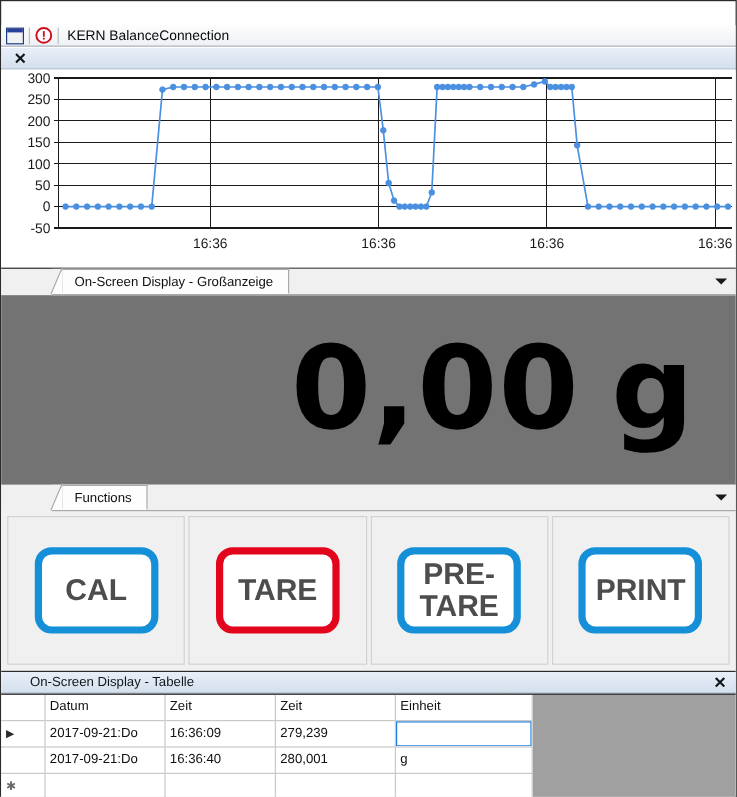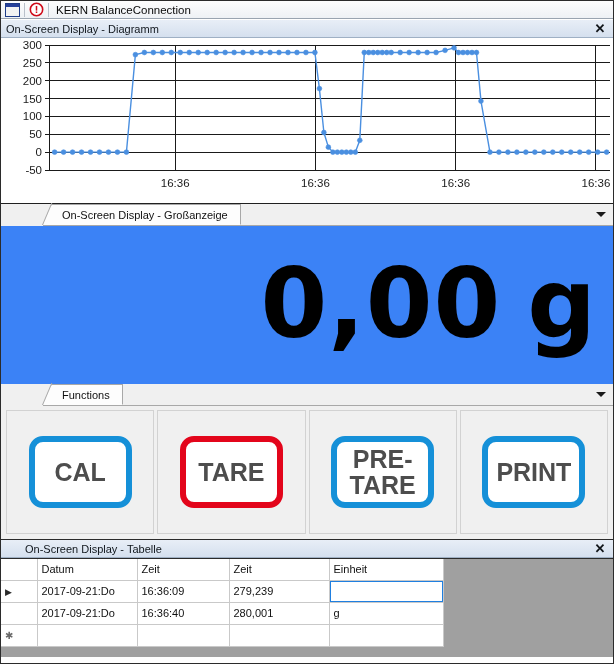--- a/index.html
+++ b/index.html
@@ -22,20 +22,21 @@
   
   .titlebar {
     height: 18px;
     flex: 0 0 18px;
     background: linear-gradient(#fdfdfd, #eef1f5);
     border-bottom: 1px solid #9aa4b0;
     display: flex;
     align-items: center;
     padding: 0 2px;
     gap: 4px;
+    margin-top: 20px;
   }
   .tb-icon-win {
     width: 15px; height: 14px;
     border: 1px solid #1f3c88;
     background: #f2f2f2;
     position: relative;
     flex: 0 0 auto;
     margin-left: 2px;
   }
   .tb-icon-win:before {
@@ -137,25 +138,25 @@
   .caret-down {
     width: 0; height: 0;
     border-left: 5px solid transparent;
     border-right: 5px solid transparent;
     border-top: 5px solid #1a1a1a;
   }
 
   
   .bigdisp-body {
     flex: 1 1 auto;
-    background: #3b82f6;
+    background: #737373;
     display: flex;
     align-items: center;
     justify-content: flex-end;
-    padding-right: 16px;
+    padding-right: 34px;
     overflow: hidden;
   }
   .bigdisp-value {
     font-family: "DejaVu Sans", sans-serif;
     font-weight: bold;
     font-size: 96px;
     line-height: 0.95;
     color: #000000;
     letter-spacing: 1px;
     white-space: nowrap;
@@ -256,21 +257,20 @@
     <svg class="tb-icon-err" viewBox="0 0 16 16">
       <circle cx="8" cy="8" r="6.6" fill="#ffffff" stroke="#cf0a19" stroke-width="1.7"></circle>
       <rect x="7.2" y="4.2" width="1.6" height="5" fill="#cf0a19"></rect>
       <rect x="7.2" y="10.1" width="1.6" height="1.6" fill="#cf0a19"></rect>
     </svg>
     <div class="tb-sep"></div>
     <div class="tb-title">KERN BalanceConnection</div>
   </div>
 
   <div class="dock-head">
-    <div class="dh-title">On-Screen Display - Diagramm</div>
     <div class="dock-close">✕</div>
   </div>
 
   <div class="chart-panel">
     <svg class="chart-svg" id="chart" width="614" height="165" viewBox="0 0 614 165">
         <rect x="0" y="0" width="614" height="165" fill="#ffffff"></rect>
         <line x1="48" y1="132" x2="609" y2="132" stroke="#1a1a1a" stroke-width="1" shape-rendering="crispEdges"></line>
         <line x1="48" y1="114.14285714285714" x2="609" y2="114.14285714285714" stroke="#1a1a1a" stroke-width="1" shape-rendering="crispEdges"></line>
         <line x1="48" y1="96.28571428571428" x2="609" y2="96.28571428571428" stroke="#1a1a1a" stroke-width="1" shape-rendering="crispEdges"></line>
         <line x1="48" y1="78.42857142857143" x2="609" y2="78.42857142857143" stroke="#1a1a1a" stroke-width="1" shape-rendering="crispEdges"></line>

